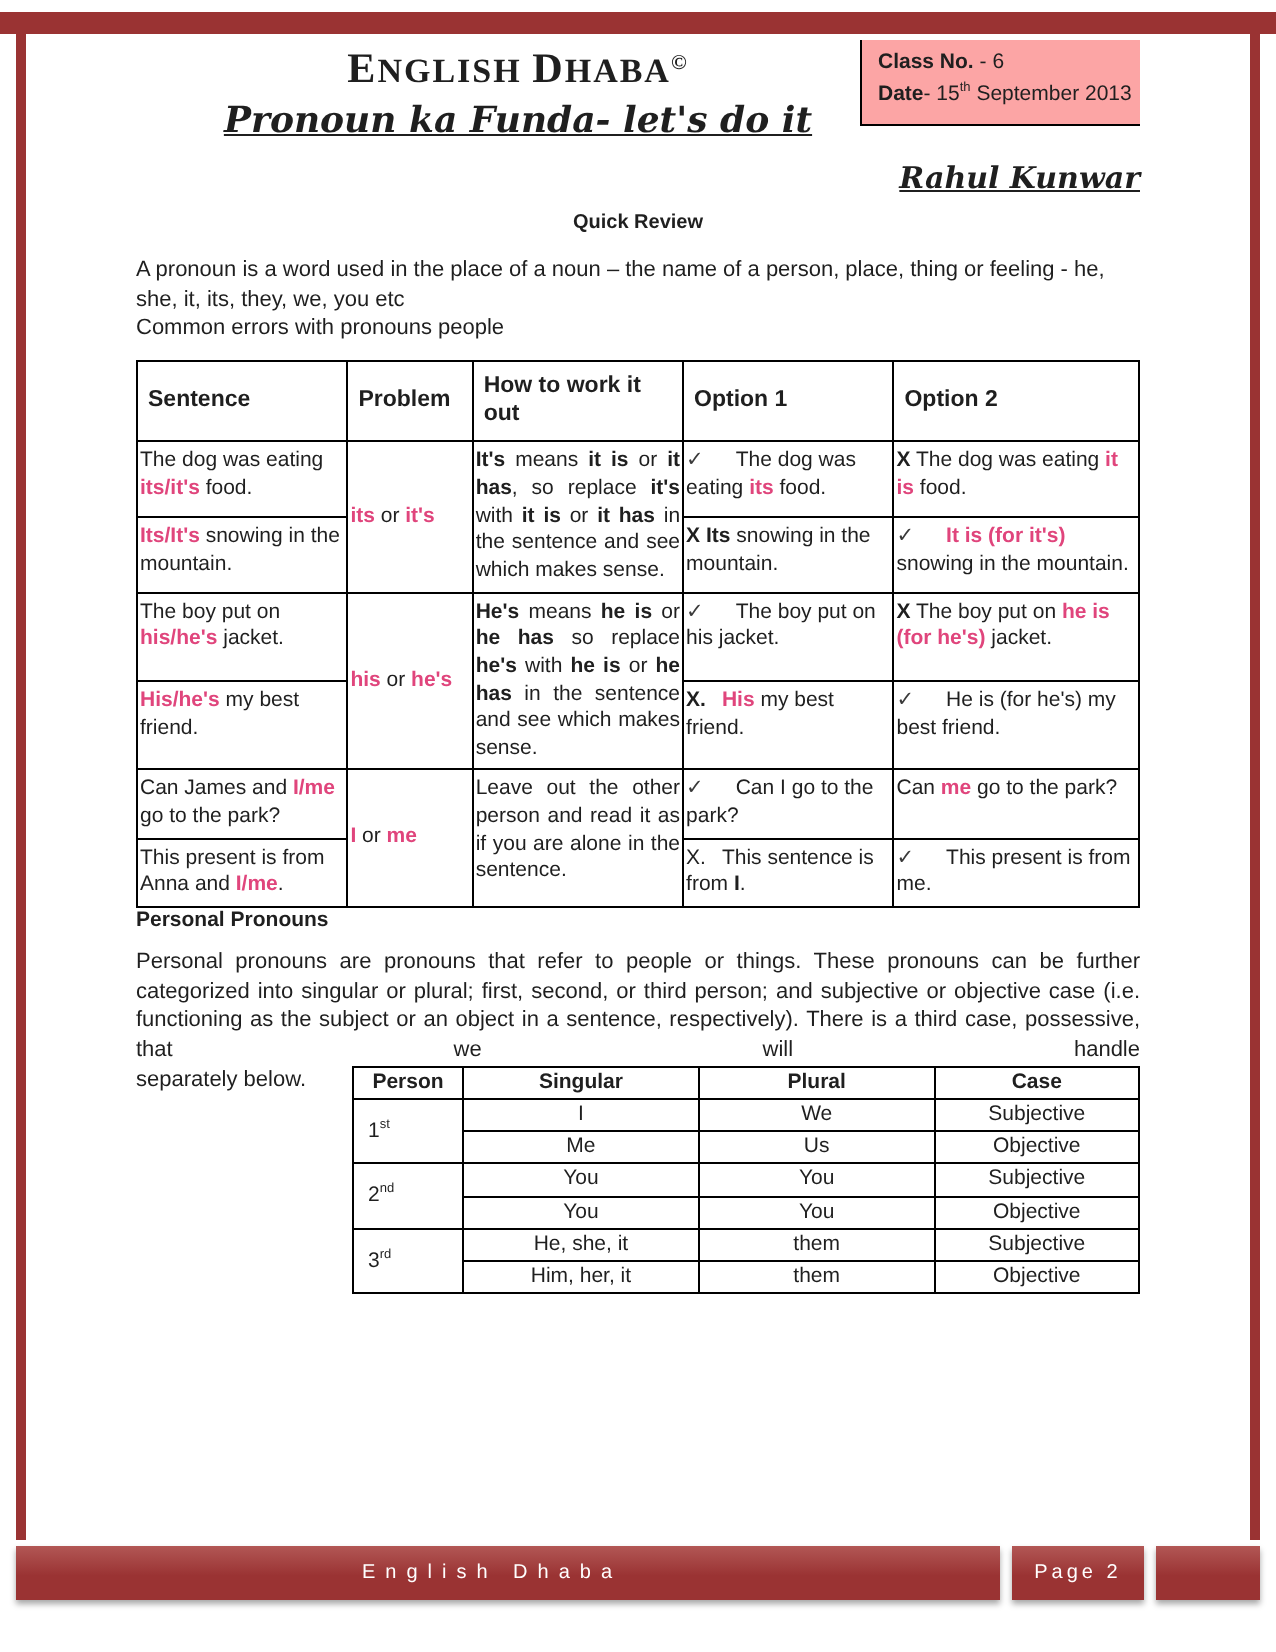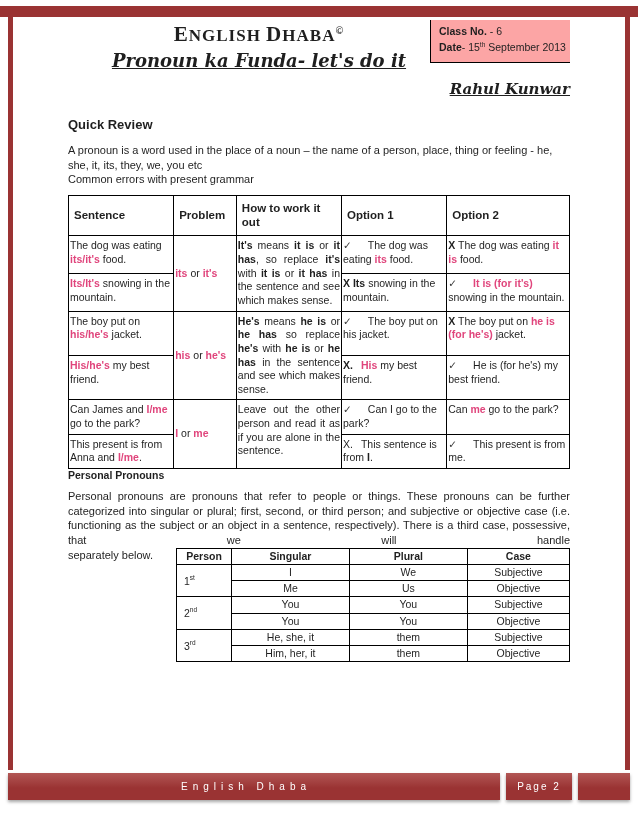--- a/index.html
+++ b/index.html
@@ -43,21 +43,21 @@
     border-left:1px solid #000;border-bottom:1px solid #000;
     padding:3px 0 6px 8px;font-size:10.5px;line-height:1.55;background:#fca5a5;
   }
   .signature{
     text-align:right;
     font-family:"DejaVu Serif","Liberation Serif",serif;
     font-style:italic;font-weight:bold;font-size:15px;
     text-decoration:underline;margin-top:4px;
   }
 
-  .quick-heading{font-weight:bold;font-size:13px;margin-top:19px;}
+  .quick-heading{font-weight:bold;font-size:10px;margin-top:8px;text-align:center;}
   .intro{font-size:11px;line-height:1.32;margin-top:11px;}
 
   table{border-collapse:collapse;}
   .t1{width:100%;margin-top:8px;font-size:10.5px;line-height:1.3;}
   .t1 th,.t1 td{border:1px solid #000;padding:3px 1px;vertical-align:top;text-align:left;}
   .t1 th{font-size:11.5px;font-weight:bold;vertical-align:middle;padding:5px;}
   .t1 td.mid{vertical-align:middle;}
   .t1 td.justify{text-align:justify;}
 
   .pp-heading{font-weight:bold;font-size:10.5px;}
@@ -98,21 +98,21 @@
       <div class="date-line"><span class="b">Date</span><span>- 15</span><span class="sup">th</span><span> September 2013</span></div>
     </div>
   </div>
 
   <div class="signature">Rahul Kunwar</div>
 
   <div class="quick-heading">Quick Review</div>
 
   <div class="intro">
     <div>A pronoun is a word used in the place of a noun – the name of a person, place, thing or feeling - he, she, it, its, they, we, you etc</div>
-    <div>Common errors with present grammar</div>
+    <div>Common errors with pronouns people</div>
   </div>
 
   <table class="t1">
     <colgroup>
       <col style="width:21%">
         <col style="width:12.5%">
         <col style="width:21%">
         <col style="width:21%">
         <col style="width:24.5%">
     </colgroup>

